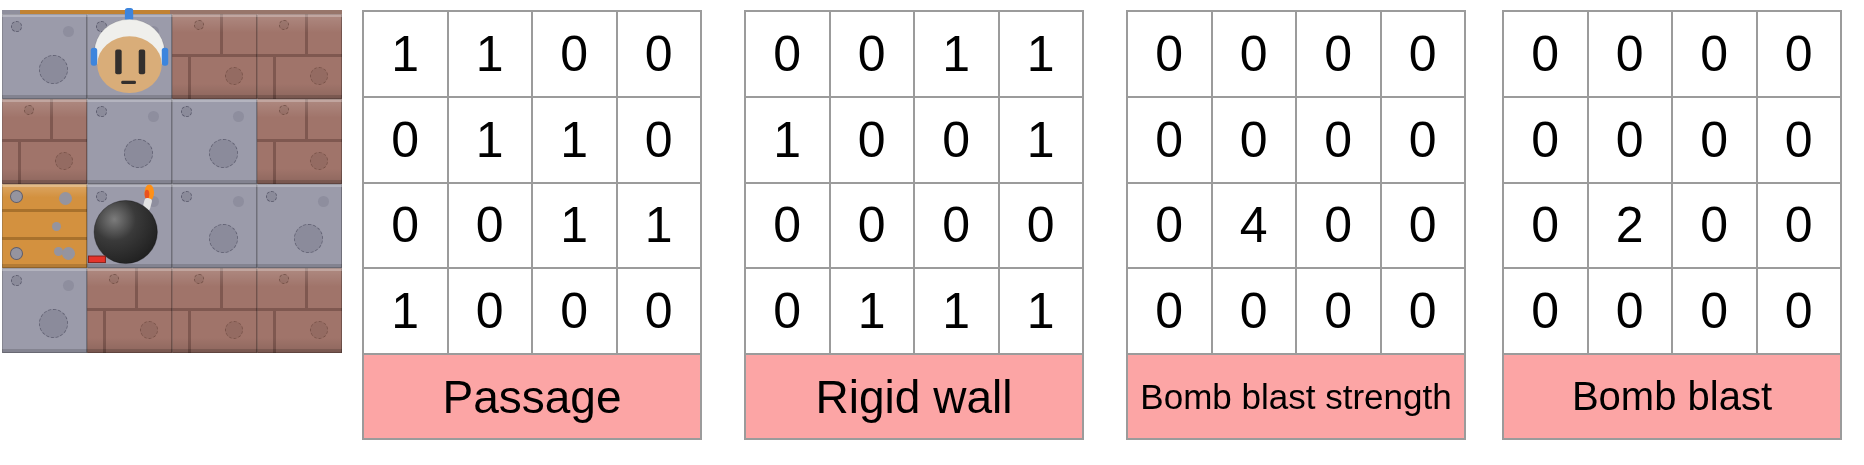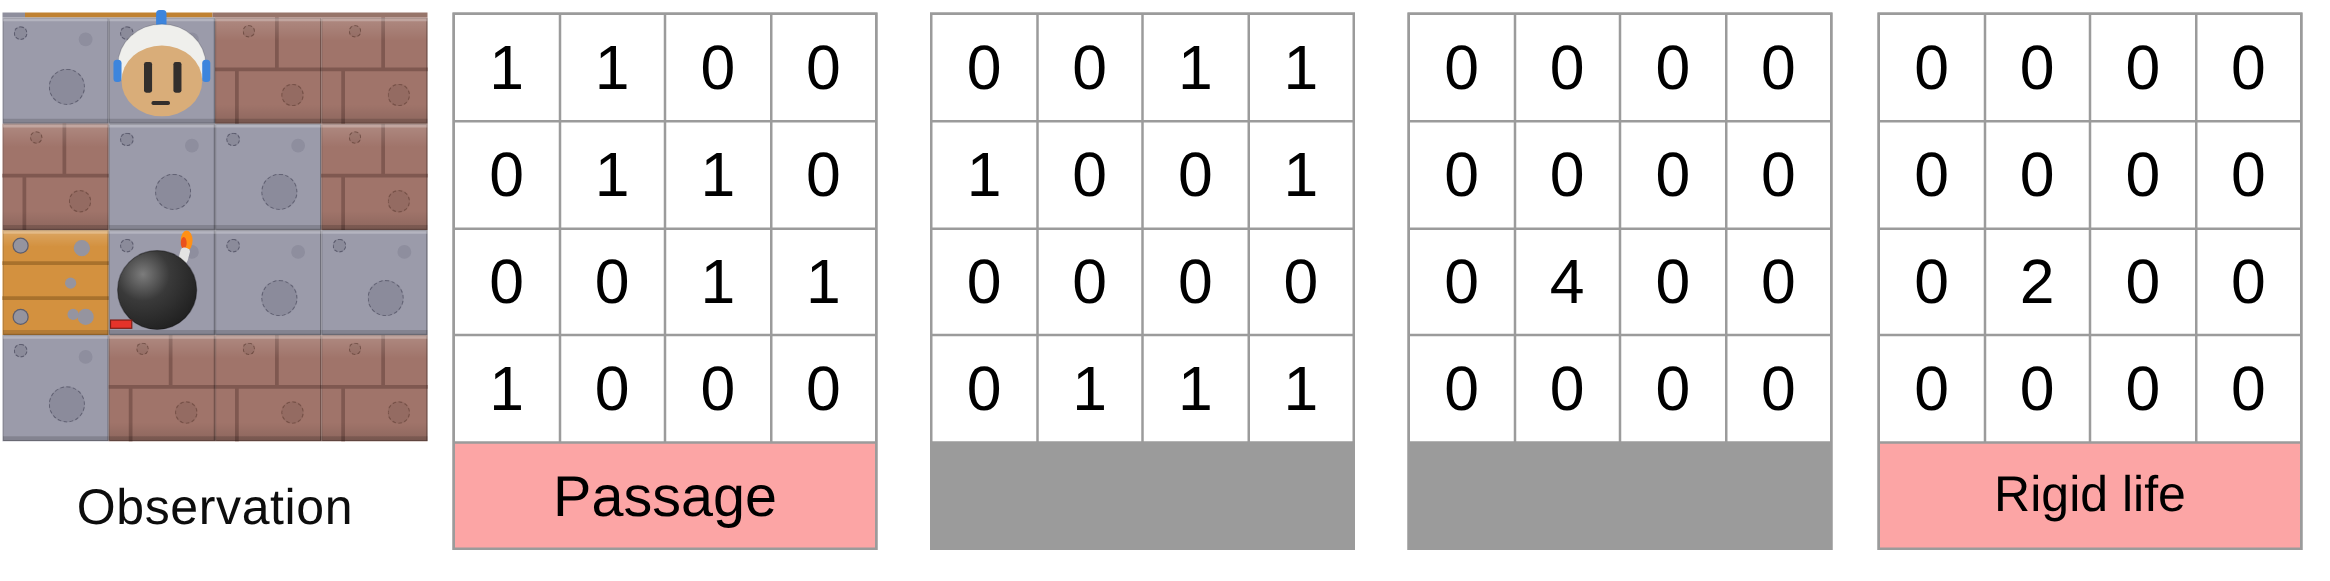--- a/index.html
+++ b/index.html
@@ -157,21 +157,20 @@
   </svg>
 </div>
         <div class="tile stone"></div>
         <div class="tile stone"></div>
         <div class="tile stone"></div>
         <div class="tile brick"></div>
         <div class="tile brick"></div>
         <div class="tile brick"></div>
       </div>
   </div>
-  <div class="obs-caption">Observation</div>
 
   <section class="matrix" style="left:362px">
     <div class="cells">
         <div class="cell">1</div>
         <div class="cell">1</div>
         <div class="cell">0</div>
         <div class="cell">0</div>
         <div class="cell">0</div>
         <div class="cell">1</div>
         <div class="cell">1</div>
@@ -200,20 +199,21 @@
         <div class="cell">1</div>
         <div class="cell">0</div>
         <div class="cell">0</div>
         <div class="cell">0</div>
         <div class="cell">0</div>
         <div class="cell">0</div>
         <div class="cell">1</div>
         <div class="cell">1</div>
         <div class="cell">1</div>
       </div>
+    <div class="matrix-label">Rigid wall</div>
   </section>
 
   <section class="matrix" style="left:1126px">
     <div class="cells">
         <div class="cell">0</div>
         <div class="cell">0</div>
         <div class="cell">0</div>
         <div class="cell">0</div>
         <div class="cell">0</div>
         <div class="cell">0</div>
@@ -221,20 +221,21 @@
         <div class="cell">0</div>
         <div class="cell">0</div>
         <div class="cell">4</div>
         <div class="cell">0</div>
         <div class="cell">0</div>
         <div class="cell">0</div>
         <div class="cell">0</div>
         <div class="cell">0</div>
         <div class="cell">0</div>
       </div>
+    <div class="matrix-label small">Bomb blast strength</div>
   </section>
 
   <section class="matrix" style="left:1502px">
     <div class="cells">
         <div class="cell">0</div>
         <div class="cell">0</div>
         <div class="cell">0</div>
         <div class="cell">0</div>
         <div class="cell">0</div>
         <div class="cell">0</div>
@@ -242,16 +243,16 @@
         <div class="cell">0</div>
         <div class="cell">0</div>
         <div class="cell">2</div>
         <div class="cell">0</div>
         <div class="cell">0</div>
         <div class="cell">0</div>
         <div class="cell">0</div>
         <div class="cell">0</div>
         <div class="cell">0</div>
       </div>
-    <div class="matrix-label mid">Rigid life</div>
+    <div class="matrix-label mid">Bomb blast</div>
   </section>
 
 </div>
 
 </body></html>

